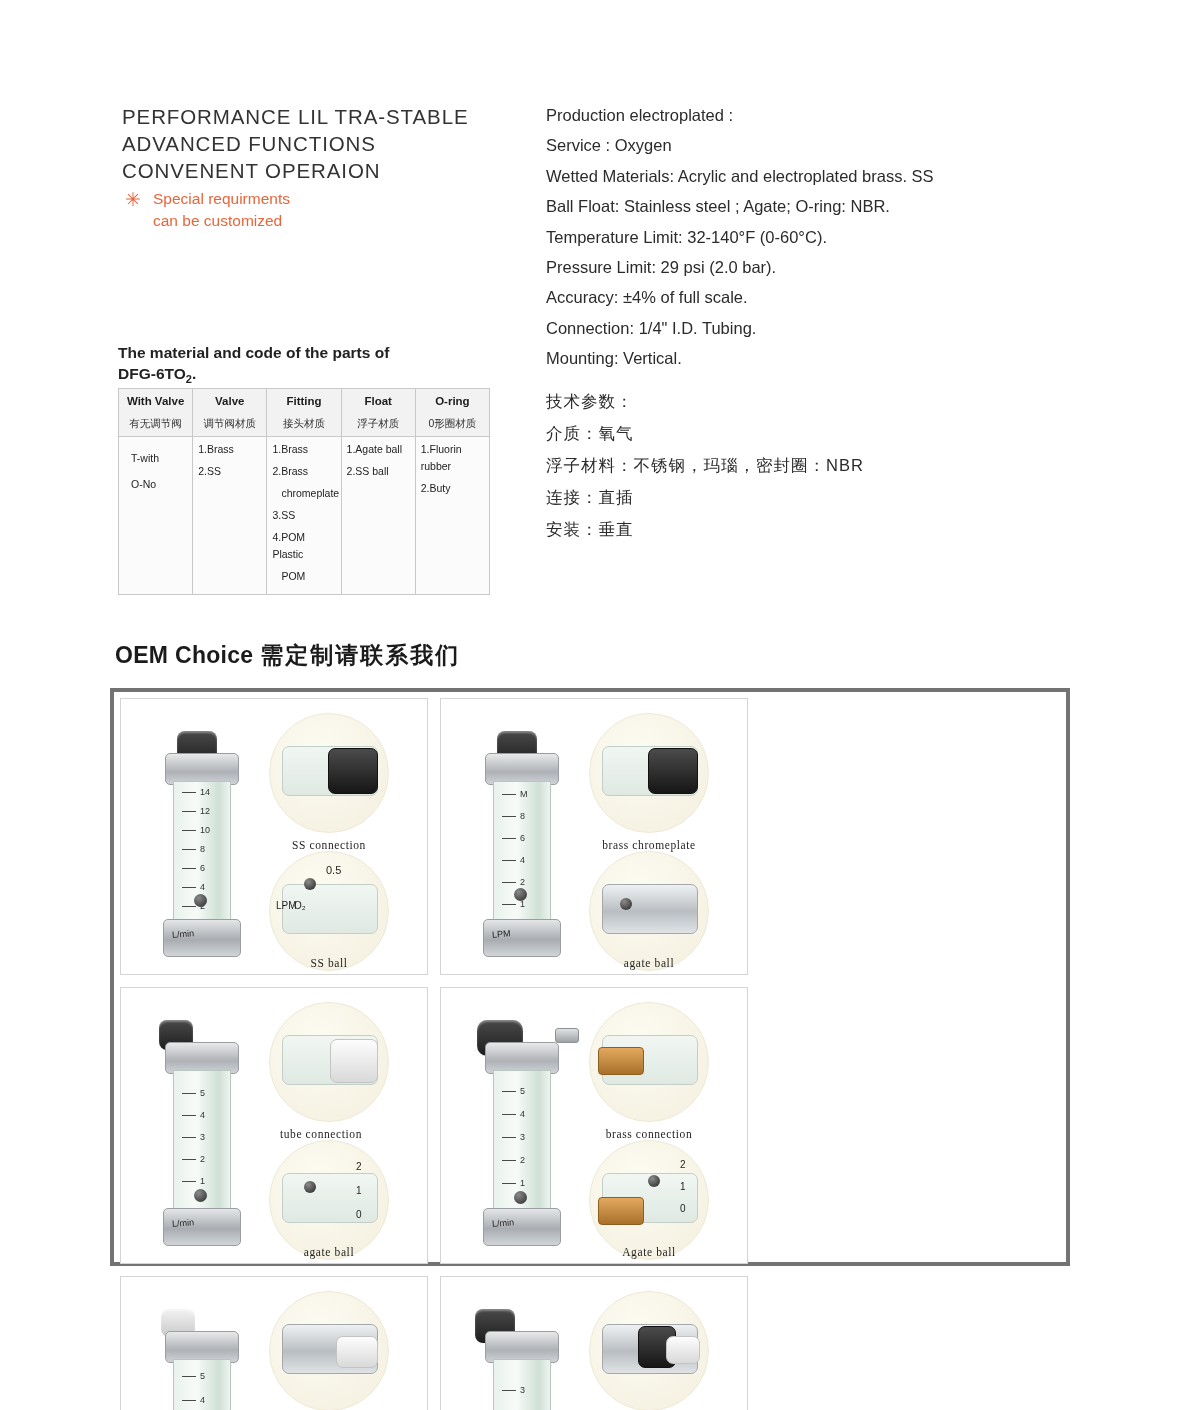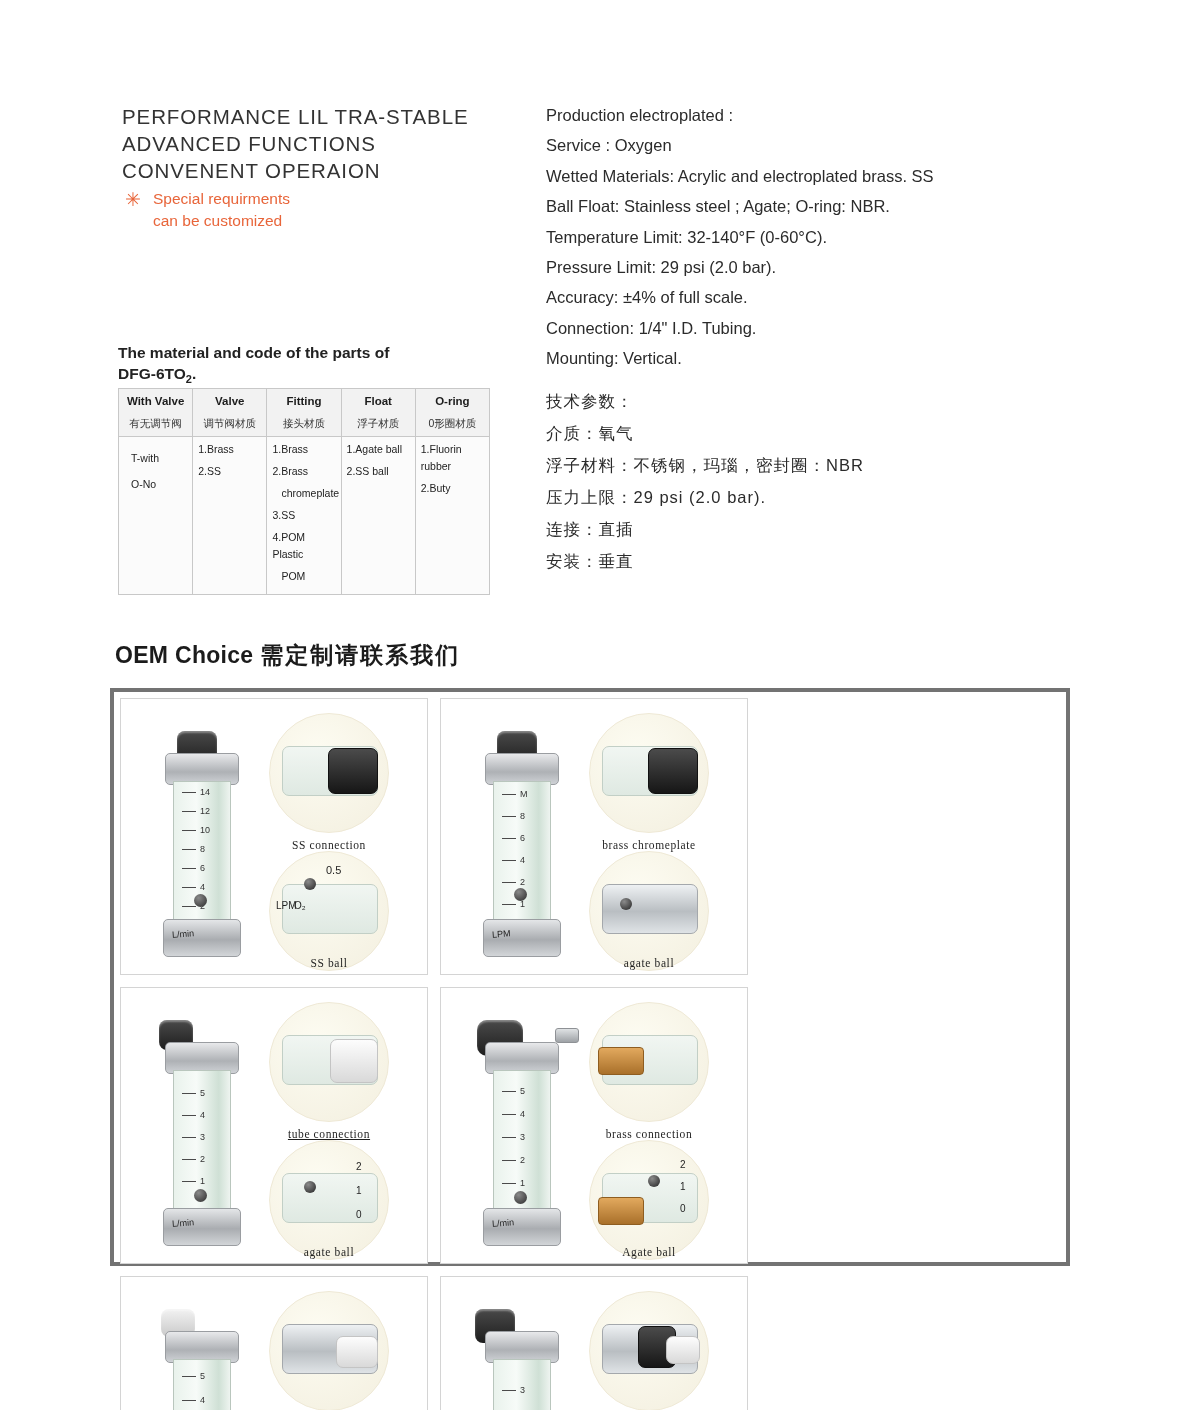--- a/index.html
+++ b/index.html
@@ -329,21 +329,20 @@
   <div>Pressure Limit: 29 psi (2.0 bar).</div>
   <div>Accuracy: ±4% of full scale.</div>
   <div>Connection: 1/4" I.D. Tubing.</div>
   <div>Mounting: Vertical.</div>
 </div>
 
 <div class="specs-cn">
   <div>技术参数：</div>
   <div>介质：氧气</div>
   <div>浮子材料：不锈钢，玛瑙，密封圈：NBR</div>
-  <div>压力上限：29 psi (2.0 bar).</div>
   <div>连接：直插</div>
   <div>安装：垂直</div>
 </div>
 
 <div class="mat-title">
   <span>The material and code of the parts of</span><br>
   <span>DFG-6TO</span><sub>2</sub><span>.</span>
 </div>
 
 <table class="mat-table">
@@ -511,21 +510,21 @@
           <div class="ball" style="top:118px"></div>
         </div>
         <div class="base">
           <div class="lbl">L/min</div>
         </div>
       </div>
       <div class="bubble" style="left:148px; top:14px;">
         <div class="part glass"></div>
         <div class="part white"></div>
       </div>
-      <div class="bub-label" style="left:128px; top:140px;text-decoration:underline;">tube connection</div>
+      <div class="bub-label" style="left:120px; top:140px;">tube connection</div>
       <div class="bubble" style="left:148px; top:152px;">
         <div class="part glass"></div>
         <div class="mini-num" style="left:86px; top:20px; font-size:10px;">2</div>
         <div class="mini-num" style="left:86px; top:44px; font-size:10px;">1</div>
         <div class="mini-num" style="left:86px; top:68px; font-size:10px;">0</div>
         <div class="dot" style="left:34px; top:40px;"></div>
       </div>
       <div class="bub-label" style="left:128px; top:258px;">agate ball</div>
     </div>
   </div>

